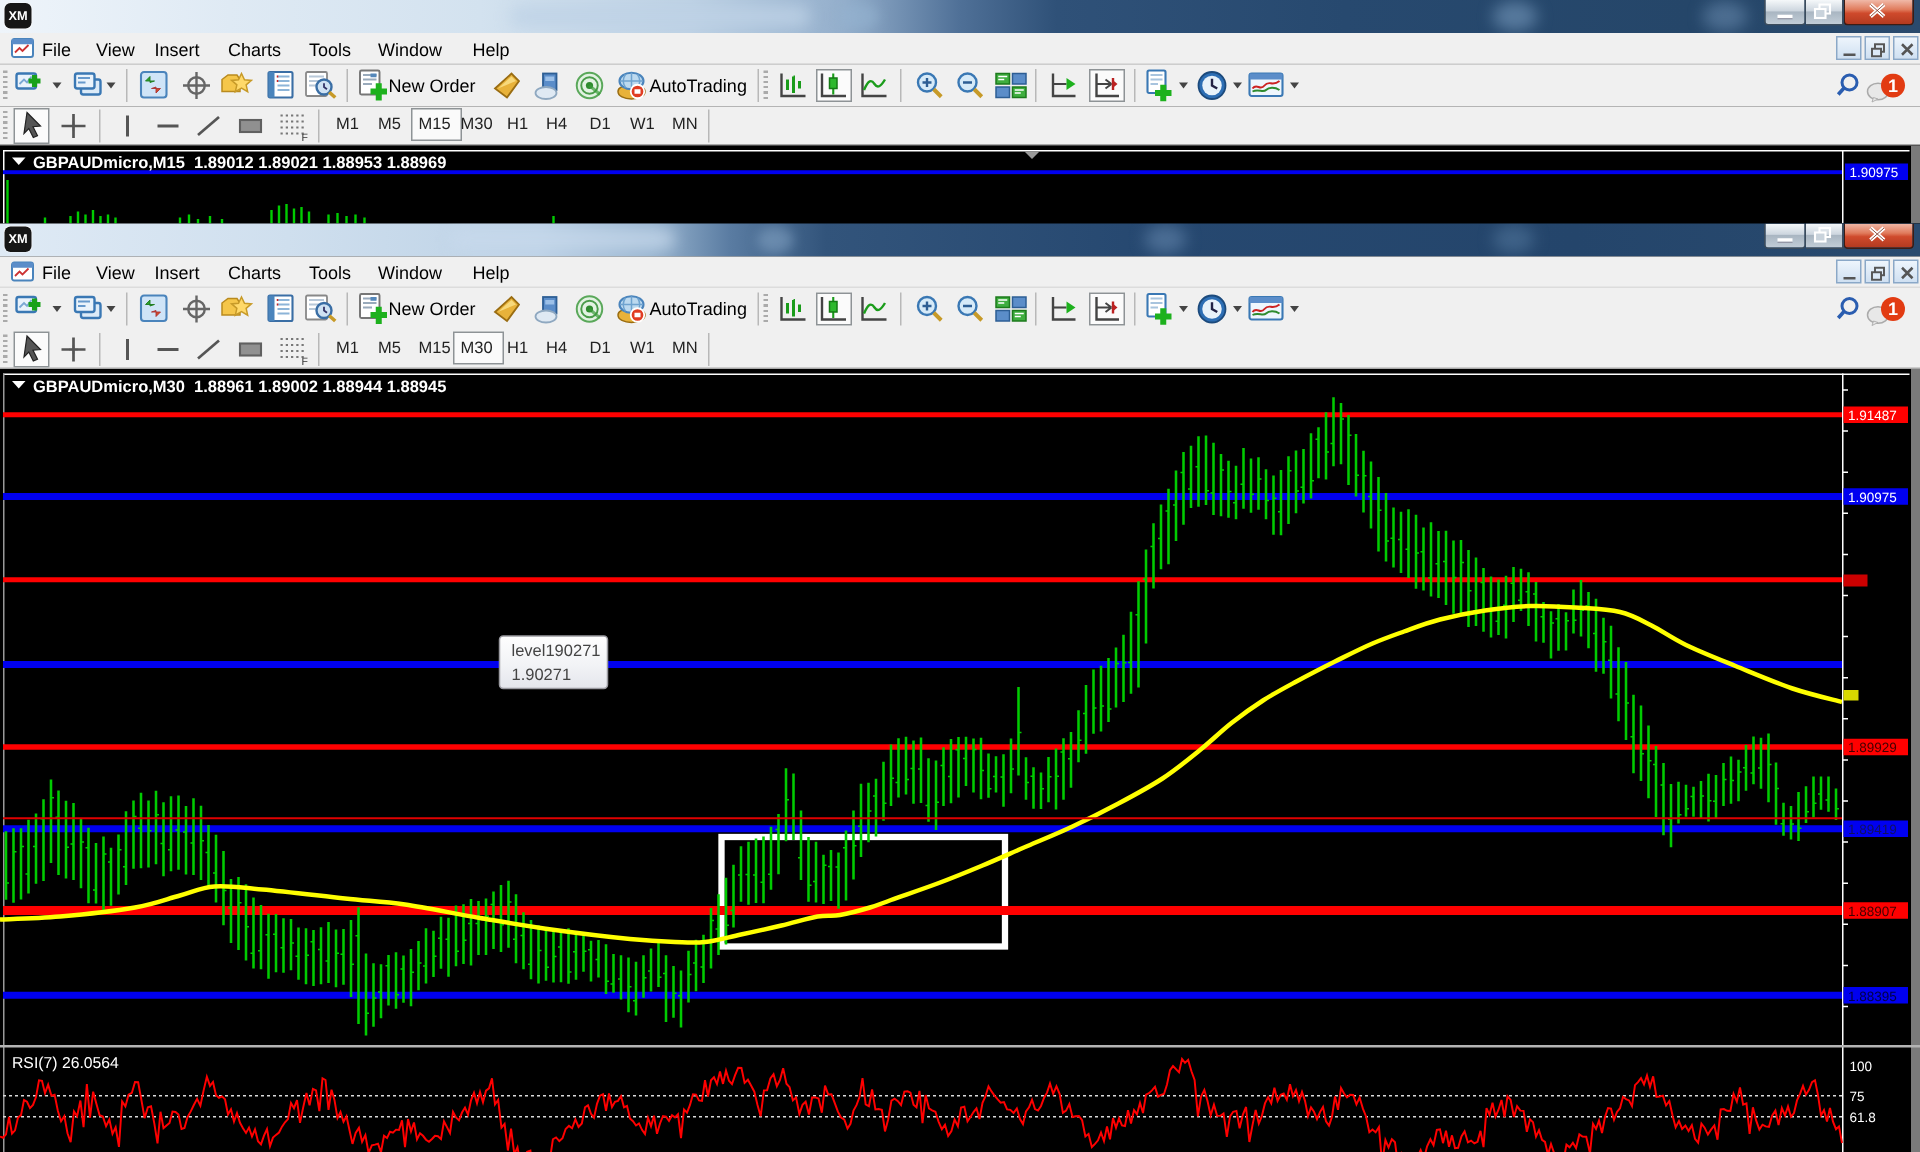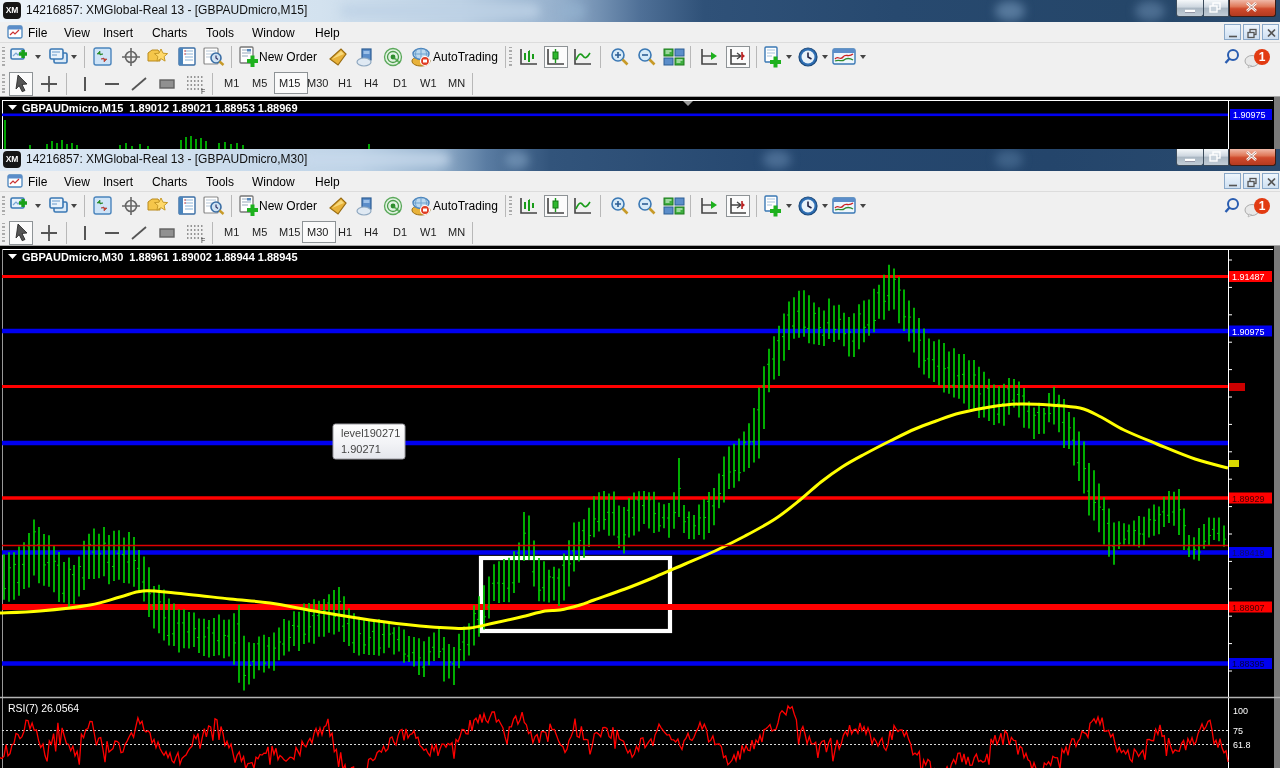--- a/index.html
+++ b/index.html
@@ -2,21 +2,20 @@
 <html><head><meta charset="utf-8"><style>*{margin:0;padding:0;box-sizing:border-box;}body{width:1280px;height:768px;overflow:hidden;background:#000;font-family:"Liberation Sans",sans-serif;}.tbtxt{position:absolute;font-size:12px;color:#000;font-family:"Liberation Sans",sans-serif;}.tftxt{position:absolute;font-size:11px;color:#222;font-family:"Liberation Sans",sans-serif;}</style></head><body>
 <div style="position:relative;width:1280px;height:768px;">
     <div style="position:absolute;left:0;top:0px;width:1280px;height:22px;background:linear-gradient(to right,#eef4fa 0%,#dfeaf4 12%,#d3e2ef 25%,#bdd1e4 36%,#93aecb 44%,#4f7097 50%,#2f5178 55%,#27496f 70%,#254669 88%,#2a4a6d 100%);overflow:hidden;">
       <div style="position:absolute;left:340px;top:4px;width:200px;height:14px;background:rgba(190,210,230,0.8);filter:blur(5px);border-radius:7px;"></div>
       <div style="position:absolute;left:560px;top:2px;width:26px;height:18px;background:rgba(150,180,210,0.55);filter:blur(4px);border-radius:50%;"></div>
       <div style="position:absolute;left:995px;top:1px;width:30px;height:20px;background:rgba(120,155,190,0.6);filter:blur(5px);border-radius:50%;"></div>
       <div style="position:absolute;left:1135px;top:1px;width:30px;height:20px;background:rgba(115,150,185,0.5);filter:blur(5px);border-radius:50%;"></div>
       <div style="position:absolute;left:3px;top:2px;width:18px;height:17px;background:#161616;border-radius:4px;box-shadow:0 0 1px #fff;">
         <div style="color:#fff;font-size:8.5px;font-weight:bold;text-align:center;line-height:17px;font-family:'Liberation Sans',sans-serif;">XM</div>
       </div>
-      <div style="position:absolute;left:26px;top:3px;font-size:12px;color:#111;font-family:'Liberation Sans',sans-serif;">14216857: XMGlobal-Real 13 - [GBPAUDmicro,M15]</div>
       <div style="position:absolute;left:1176px;top:0;width:100px;height:17px;">
 <div style="position:absolute;left:0;top:0;width:28px;height:17px;background:linear-gradient(#f5f8fa,#cdd6df 45%,#a9b6c2 50%,#c2cdd7);border:1px solid #3c4c5c;border-top:none;border-radius:0 0 3px 3px;"><svg width="26" height="15">
             <path d="M8 11h10" stroke="#fff" stroke-width="2.4"></path>
             <path d="M8 12.5h10" stroke="#889" stroke-width="0.8"></path>
           </svg></div>
 <div style="position:absolute;left:28px;top:0;width:25px;height:17px;background:linear-gradient(#f5f8fa,#cdd6df 45%,#a9b6c2 50%,#c2cdd7);border:1px solid #3c4c5c;border-top:none;border-left:none;"><svg width="23" height="15">
             <rect x="9" y="3" width="7" height="6" fill="none" stroke="#fff" stroke-width="1.4"></rect>
             <rect x="6" y="6" width="7" height="6" fill="#c9d3dc" stroke="#fff" stroke-width="1.4"></rect>
           </svg></div>
 <div style="position:absolute;left:53px;top:0;width:47px;height:17px;background:linear-gradient(#f0b9a8,#e07b5c 40%,#cf4a2c 55%,#b33a20);border:1px solid #3c1c14;border-top:none;border-radius:0 0 3px 3px;"><svg width="45" height="15">
@@ -249,21 +248,20 @@
         <path d="M8 105l4.5 5 4.5-5z" fill="#fff"></path>
       </svg></div>
     <div style="position:absolute;left:0;top:149px;width:1280px;height:22px;background:linear-gradient(to right,#dfeaf5 0%,#cfdfee 15%,#bdd2e6 28%,#98b4cf 34%,#5a7ca2 38%,#32547b 43%,#264870 60%,#24456b 82%,#294a6e 100%);overflow:hidden;">
       <div style="position:absolute;left:300px;top:4px;width:150px;height:13px;background:rgba(200,218,236,0.75);filter:blur(5px);border-radius:7px;"></div>
       <div style="position:absolute;left:505px;top:2px;width:24px;height:18px;background:rgba(140,172,204,0.5);filter:blur(4px);border-radius:50%;"></div>
       <div style="position:absolute;left:763px;top:1px;width:28px;height:19px;background:rgba(105,140,178,0.55);filter:blur(5px);border-radius:50%;"></div>
       <div style="position:absolute;left:995px;top:1px;width:28px;height:19px;background:rgba(95,132,170,0.45);filter:blur(5px);border-radius:50%;"></div>
       <div style="position:absolute;left:3px;top:2px;width:18px;height:17px;background:#161616;border-radius:4px;box-shadow:0 0 1px #fff;">
         <div style="color:#fff;font-size:8.5px;font-weight:bold;text-align:center;line-height:17px;font-family:'Liberation Sans',sans-serif;">XM</div>
       </div>
-      <div style="position:absolute;left:26px;top:3px;font-size:12px;color:#111;font-family:'Liberation Sans',sans-serif;">14216857: XMGlobal-Real 13 - [GBPAUDmicro,M30]</div>
       <div style="position:absolute;left:1176px;top:0;width:100px;height:17px;">
 <div style="position:absolute;left:0;top:0;width:28px;height:17px;background:linear-gradient(#f5f8fa,#cdd6df 45%,#a9b6c2 50%,#c2cdd7);border:1px solid #3c4c5c;border-top:none;border-radius:0 0 3px 3px;"><svg width="26" height="15">
             <path d="M8 11h10" stroke="#fff" stroke-width="2.4"></path>
             <path d="M8 12.5h10" stroke="#889" stroke-width="0.8"></path>
           </svg></div>
 <div style="position:absolute;left:28px;top:0;width:25px;height:17px;background:linear-gradient(#f5f8fa,#cdd6df 45%,#a9b6c2 50%,#c2cdd7);border:1px solid #3c4c5c;border-top:none;border-left:none;"><svg width="23" height="15">
             <rect x="9" y="3" width="7" height="6" fill="none" stroke="#fff" stroke-width="1.4"></rect>
             <rect x="6" y="6" width="7" height="6" fill="#c9d3dc" stroke="#fff" stroke-width="1.4"></rect>
           </svg></div>
 <div style="position:absolute;left:53px;top:0;width:47px;height:17px;background:linear-gradient(#f0b9a8,#e07b5c 40%,#cf4a2c 55%,#b33a20);border:1px solid #3c1c14;border-top:none;border-radius:0 0 3px 3px;"><svg width="45" height="15">

